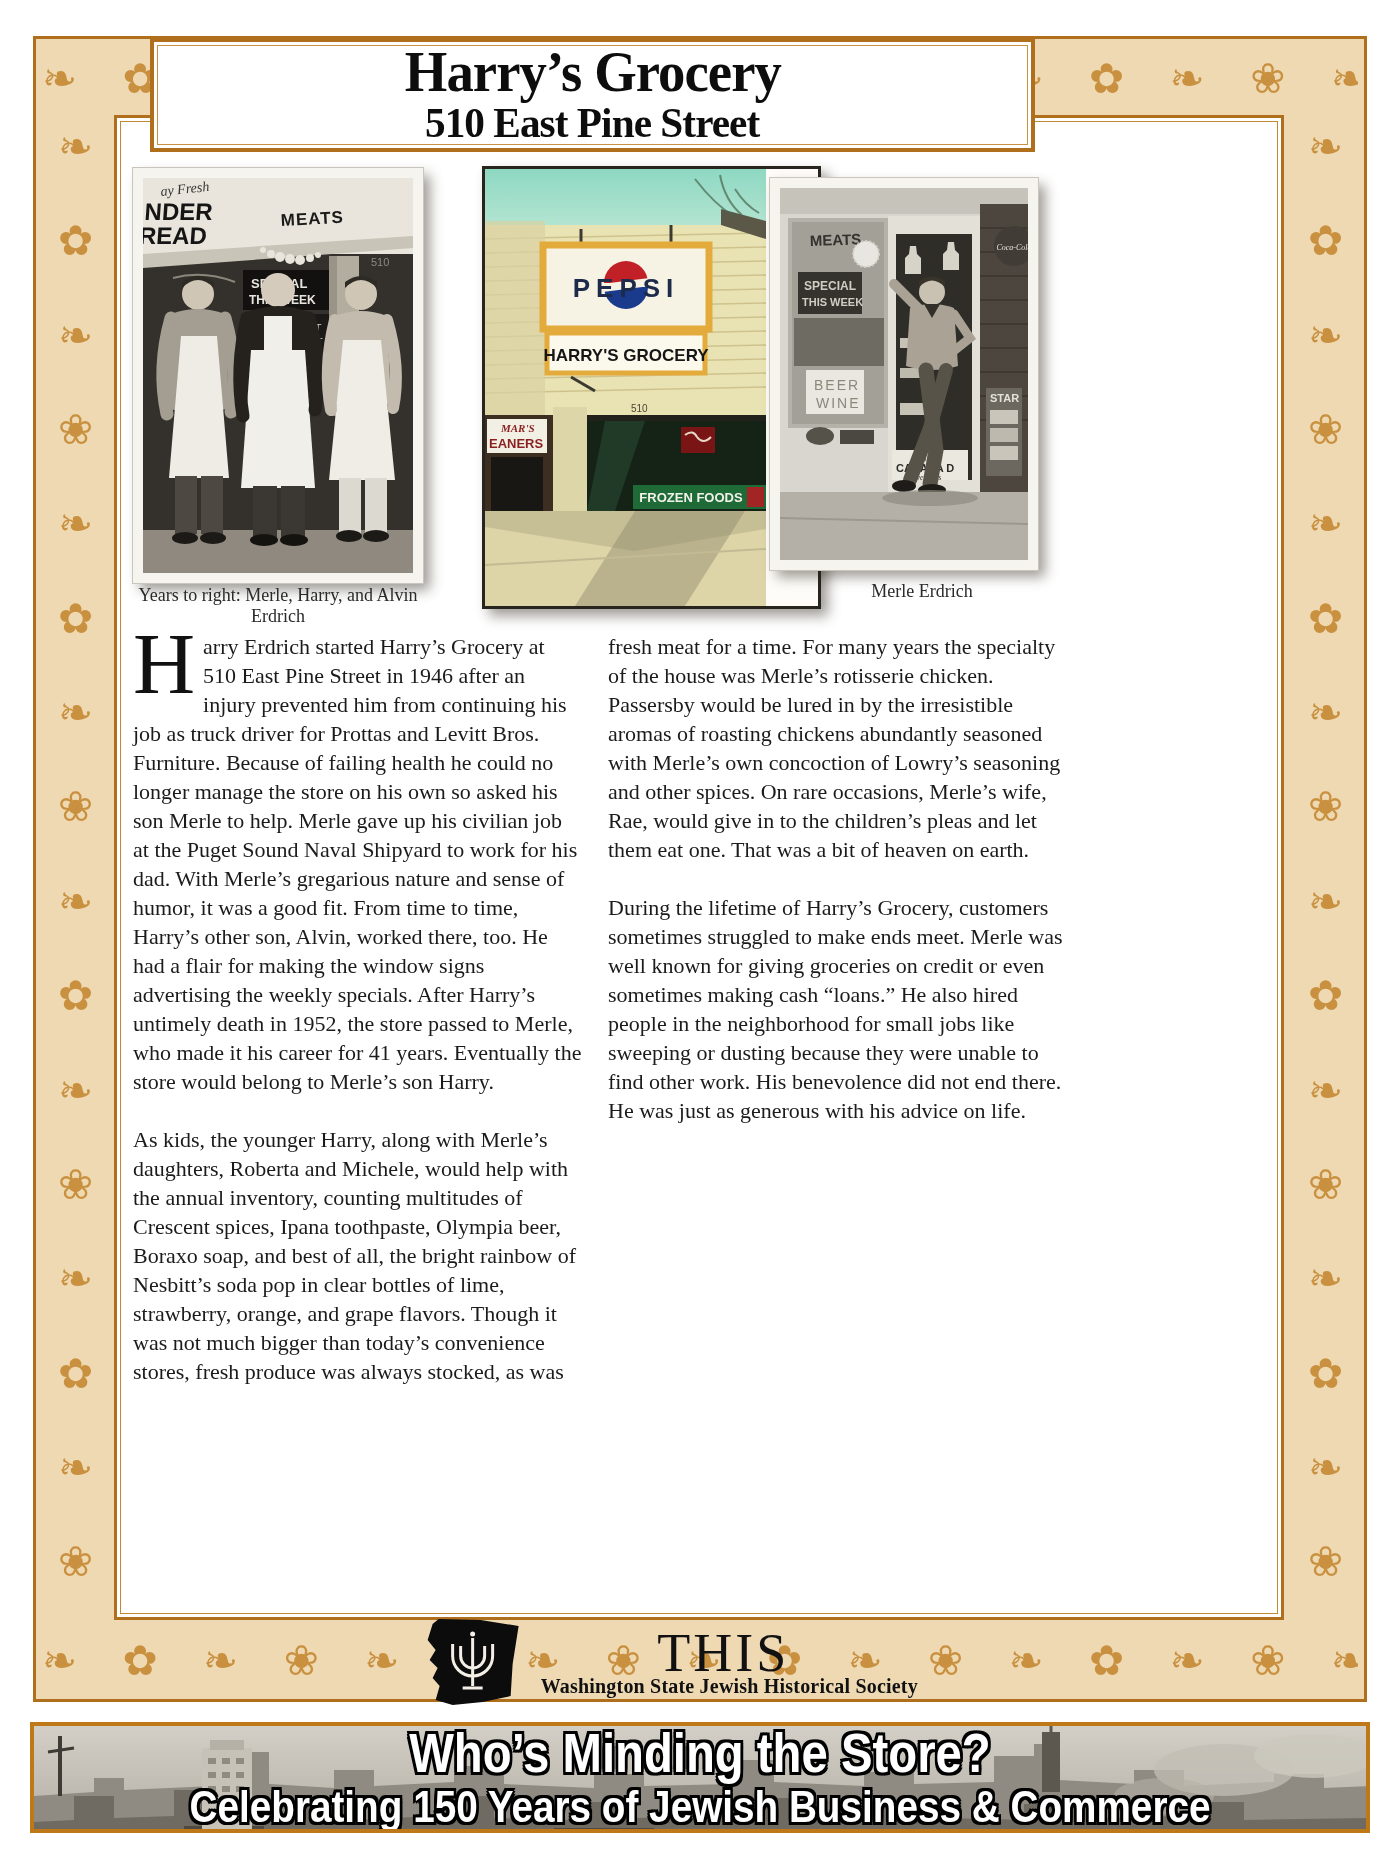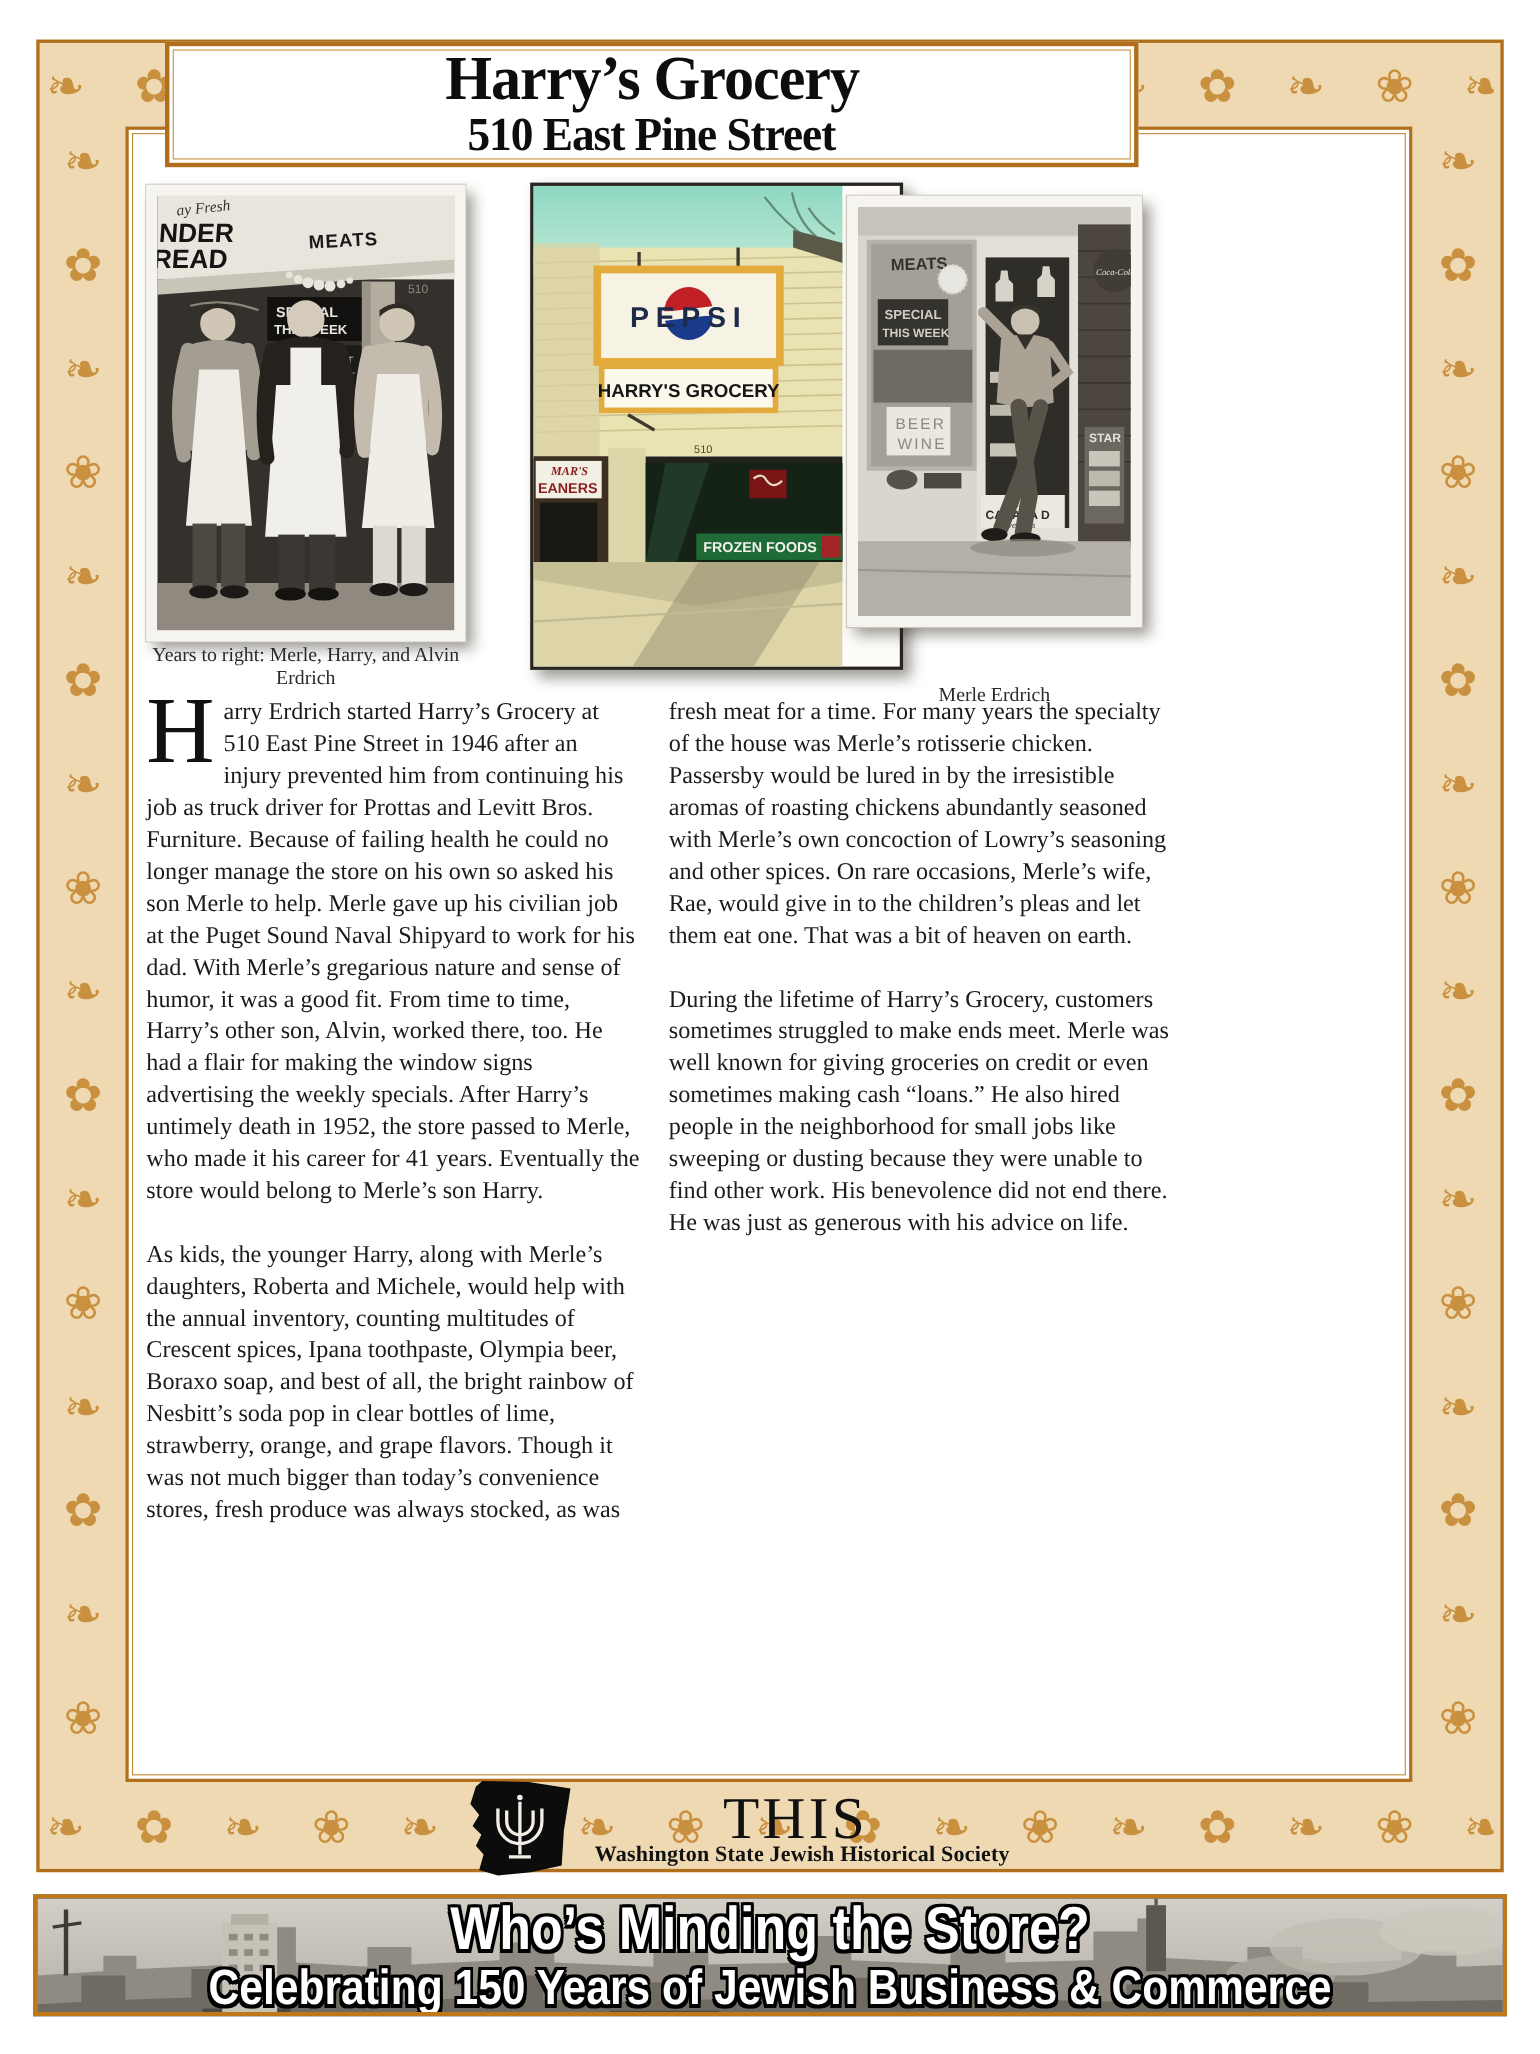--- a/index.html
+++ b/index.html
@@ -303,21 +303,21 @@
         <path d="M166,182 L150,240 L130,292" stroke="#575349" stroke-width="14" fill="none" stroke-linecap="round"></path>
         <ellipse cx="152" cy="302" rx="14" ry="6" fill="#1e1c18"></ellipse>
         <ellipse cx="124" cy="298" rx="12" ry="6" fill="#1e1c18"></ellipse>
       </g>
 
       <rect x="0" y="304" width="248" height="68" fill="#b4b0a7"></rect>
       <ellipse cx="150" cy="310" rx="48" ry="8" fill="#908c82" opacity=".7"></ellipse>
       <line x1="0" y1="330" x2="248" y2="336" stroke="#9c988e" stroke-width="2"></line>
     </svg>
   </div>
-  <div class="caption" style="left:770px;top:581px;width:268px;margin-top:40px;">Merle Erdrich</div>
+  <div class="caption" style="left:788px;top:581px;width:268px;">Merle Erdrich</div>
 
   <div class="col" style="left:133px;top:632px;width:450px;">
     <p><span class="dropcap">H</span><span>arry Erdrich started Harry’s Grocery at 510 East Pine Street in 1946 after an injury prevented him from continuing his job as truck driver for Prottas and Levitt Bros. Furniture. Because of failing health he could no longer manage the store on his own so asked his son Merle to help. Merle gave up his civilian job at the Puget Sound Naval Shipyard to work for his dad. With Merle’s gregarious nature and sense of humor, it was a good fit. From time to time, Harry’s other son, Alvin, worked there, too. He had a flair for making the window signs advertising the weekly specials. After Harry’s untimely death in 1952, the store passed to Merle, who made it his career for 41 years. Eventually the store would belong to Merle’s son Harry.</span></p>
     <p>As kids, the younger Harry, along with Merle’s daughters, Roberta and Michele, would help with the annual inventory, counting multitudes of Crescent spices, Ipana toothpaste, Olympia beer, Boraxo soap, and best of all, the bright rainbow of Nesbitt’s soda pop in clear bottles of lime, strawberry, orange, and grape flavors. Though it was not much bigger than today’s convenience stores, fresh produce was always stocked, as was</p>
   </div>
   <div class="col" style="left:608px;top:632px;width:456px;">
     <p>fresh meat for a time. For many years the specialty of the house was Merle’s rotisserie chicken. Passersby would be lured in by the irresistible aromas of roasting chickens abundantly seasoned with Merle’s own concoction of Lowry’s seasoning and other spices. On rare occasions, Merle’s wife, Rae, would give in to the children’s pleas and let them eat one. That was a bit of heaven on earth.</p>
     <p>During the lifetime of Harry’s Grocery, customers sometimes struggled to make ends meet. Merle was well known for giving groceries on credit or even sometimes making cash “loans.” He also hired people in the neighborhood for small jobs like sweeping or dusting because they were unable to find other work. His benevolence did not end there. He was just as generous with his advice on life.</p>
   </div>
 

